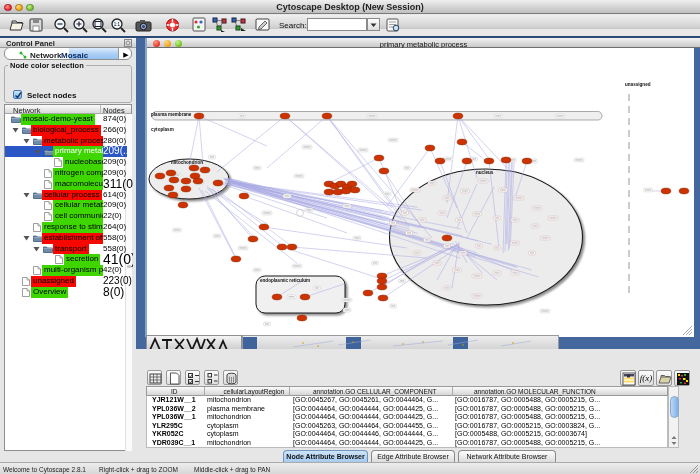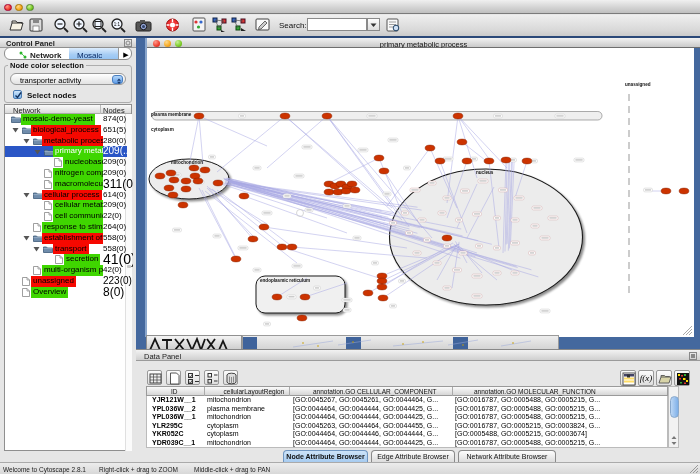--- a/index.html
+++ b/index.html
@@ -1,20 +1,20 @@
 <!DOCTYPE html>
 <html><head><meta charset="utf-8"><style>
 * { margin:0; padding:0; box-sizing:border-box; }
 html,body { width:700px; height:474px; font-family:"Liberation Sans",sans-serif; overflow:hidden; background:#e8e8e8; }
 .abs { position:absolute; }
 #titlebar { position:absolute; left:0; top:0; width:700px; height:14px;
   background:linear-gradient(#f0f0f0,#d2d2d2 60%,#bfbfbf); border-bottom:1px solid #7b7b7b; }
 #titlebar .t { position:absolute; width:100%; text-align:center; top:2px; font-size:9px; font-weight:bold; color:#222; }
 .light { position:absolute; top:3.5px; width:7.5px; height:7.5px; border-radius:50%; }
-#toolbar { position:absolute; left:0; top:15px; width:700px; height:22px;
+#toolbar { position:absolute; left:0; top:15px; width:700px; height:14px;
   background:linear-gradient(#efefef,#d8d8d8 70%,#c8c8c8); }
 #deskline { position:absolute; left:0; top:36px; width:700px; height:1.5px; background:#2a4878; z-index:5; }
 #desktop { position:absolute; left:136px; top:36px; width:564px; height:313px; background:#44689e; }
 #cpanel { position:absolute; left:0; top:36px; width:136px; height:426px; background:#e6e6e6; border-top:1px solid #999; }
 #cphead { position:absolute; left:0; top:0; width:136px; height:11px; background:linear-gradient(#f5f5f5,#cfcfcf); border-bottom:1px solid #9a9a9a; }
 #dpanel { position:absolute; left:136px; top:349px; width:564px; height:113px; background:#e6e6e6; }
 #statusbar { position:absolute; left:0; top:462px; width:700px; height:12px; background:linear-gradient(#ececec,#d8d8d8); border-top:1px solid #aaa; font-size:6.5px; color:#222; }
 #innerwin-title { position:absolute; left:147px; top:37px; width:553px; height:11px;
   background:linear-gradient(#f2f2f2,#c9c9c9); border-top:1px solid #888; border-bottom:1px solid #6e6e6e; }
 #canvas { position:absolute; left:147px; top:48px; width:547px; height:289px; background:#fff; }
@@ -22,20 +22,21 @@
 .tbtn { position:absolute; width:15px; height:15px; background:linear-gradient(#fcfcfc,#dedede); border:1px solid #999; border-radius:2px; }
 .tab { position:absolute; top:450px; height:12px; border:1px solid #8a8a8a; border-bottom:none; border-radius:4px 4px 0 0;
   background:linear-gradient(#fdfdfd,#dcdcdc); font-size:7px; line-height:12px; text-align:center; color:#111; }
 </style></head>
 <body>
 
 <div id="titlebar">
   <div class="light" style="left:4px; background:radial-gradient(circle at 35% 30%,#ff9a8a,#ee3f2f 60%,#c41507); border:0.5px solid #a03;"></div>
   <div class="light" style="left:15px; background:radial-gradient(circle at 35% 30%,#ffd98a,#f6a821 60%,#cd7e00); border:0.5px solid #a70;"></div>
   <div class="light" style="left:26px; background:radial-gradient(circle at 35% 30%,#c9f09a,#7ccb28 60%,#4d9a00); border:0.5px solid #583;"></div>
+  <div class="t">Cytoscape Desktop (New Session)</div>
 </div>
 
 <div id="toolbar">
     <svg style="position:absolute;left:9px;top:2px" width="15" height="17" viewBox="0 0 15 17">
       <path d="M1,13 L3,6 h11 l-2,7 z M3,6 v-2 h4 l1,1.5 h5 v1.5" fill="#f6f2e4" stroke="#333" stroke-width="1"></path>
     </svg>
     <svg style="position:absolute;left:29px;top:2px" width="14" height="17" viewBox="0 0 14 17">
       <rect x="1" y="2" width="12" height="12" rx="1" fill="#dcdcdc" stroke="#333"></rect>
       <rect x="4" y="2" width="6" height="4" fill="#888"></rect>
       <rect x="4" y="9" width="6" height="5" fill="#fff" stroke="#555" stroke-width="0.6"></rect>
@@ -483,34 +484,26 @@
 
   <div class="abs" style="left:4px;top:10px;width:128px;height:13px;background:#fff;border:1px solid #8f8f8f;border-radius:6px;overflow:hidden">
     <div class="abs" style="left:64px;top:0;width:49px;height:13px;background:linear-gradient(#dcecfd,#a7cdf4 50%,#8fc0f2)"></div>
     <div class="abs" style="left:113px;top:0;width:15px;height:13px;border-left:1px solid #999;text-align:center;font-size:7px;line-height:13px">▶</div>
     <svg style="position:absolute;left:14px;top:3px" width="8" height="8">
       <circle cx="2" cy="2" r="1.5" fill="#2bb52b"></circle>
         <circle cx="6" cy="6" r="1.5" fill="#2bb52b"></circle>
         <path d="M2,2 L6,6" stroke="#2bb52b" stroke-width="0.8"></path>
       </svg>
     <span class="abs" style="left:25px;top:2.5px;font-size:8px;font-weight:bold;color:#222">Network</span>
-    <span class="abs" style="left:72px;top:2.5px;font-size:8px;font-weight:normal;color:#0b2b66">Mosaic</span>
+    <span class="abs" style="left:56px;top:2.5px;font-size:8px;font-weight:bold;color:#0b2b66">Mosaic</span>
   </div>
 
   <div class="abs" style="left:4px;top:28px;width:128px;height:38px;border:1px solid #adadad;border-radius:3px"></div>
   <span class="abs" style="left:8px;top:23.5px;font-size:7.5px;font-weight:bold;background:#e6e6e6;padding:0 2px;color:#111">Node color selection</span>
 
-  <div class="abs" style="left:10px;top:36px;width:116px;height:12px;background:linear-gradient(#ffffff,#e2e2e2);border:1px solid #9a9a9a;border-radius:6px">
-    <span class="abs" style="left:9px;top:1.5px;font-size:7.5px;color:#000">transporter activity</span>
-    <div class="abs" style="right:2px;top:1px;width:11px;height:9px;background:linear-gradient(#b5d8fa,#5e9ce8);border-radius:3px;border:0.5px solid #4a7fc0">
-      <svg style="display:block" width="12" height="10">
-          <path d="M6,2.5 l2,2.2 h-4 z M6,8 l-2,-2.2 h4 z" fill="#1a3a6b"></path>
-        </svg>
-    </div>
-  </div>
 
   <div class="abs" style="left:13px;top:53px;width:9px;height:9px;background:linear-gradient(#cfe6fb,#7db4ea);border:1px solid #4a7ab0;border-radius:2px">
     <svg style="display:block" width="9" height="9">
         <path d="M1.5,4.5 L3.5,6.5 L7,1.5" stroke="#13325e" stroke-width="1.4" fill="none"></path>
       </svg>
   </div>
   <span class="abs" style="left:27px;top:54px;font-size:8px;font-weight:bold;color:#111">Select nodes</span>
 
   <div class="abs" style="left:4px;top:67px;width:128px;height:347px;background:#fff;border:1px solid #8f8f8f">
     <div class="abs" style="left:0;top:0;width:126px;height:9px;background:linear-gradient(#fbfbfb,#d9d9d9);border-bottom:1px solid #aaa">
@@ -530,21 +523,21 @@
       <div style="position:absolute;left:21px;top:77.0px;height:10.8px;line-height:10.8px;background:#3fd600;color:#000;font-size:8px;padding:0 2px;white-space:nowrap;max-width:82px;overflow:hidden">mosaic-demo-yeast</div>
       <div style="position:absolute;left:103px;top:77.0px;height:10.8px;line-height:10.8px;color:#000;font-size:8px">874(0)</div>
       <svg style="position:absolute;left:12px;top:90.0px" width="7" height="6">
         <path d="M0.5,1 h6 l-3,4.5 z" fill="#555"></path>
       </svg>
       <svg style="position:absolute;left:22px;top:89.1px" width="10" height="8">
         <path d="M0.5,2 h3 l1,1 h5 v4.5 h-9 z" fill="#6f8cab" stroke="#3e5a78" stroke-width="0.8"></path>
         <path d="M0.5,3.6 h9" stroke="#9db4cc" stroke-width="0.8"></path>
       </svg>
       <div style="position:absolute;left:31px;top:87.8px;height:10.8px;line-height:10.8px;background:#f60800;color:#000;font-size:8px;padding:0 2px;white-space:nowrap;max-width:72px;overflow:hidden">biological_process</div>
-      <div style="position:absolute;left:103px;top:87.8px;height:10.8px;line-height:10.8px;color:#000;font-size:8px">651(5)</div>
+      <div style="position:absolute;left:103px;top:87.8px;height:10.8px;line-height:10.8px;color:#000;font-size:8px">266(0)</div>
       <svg style="position:absolute;left:23px;top:100.8px" width="7" height="6">
         <path d="M0.5,1 h6 l-3,4.5 z" fill="#555"></path>
       </svg>
       <svg style="position:absolute;left:33px;top:99.89999999999999px" width="10" height="8">
         <path d="M0.5,2 h3 l1,1 h5 v4.5 h-9 z" fill="#6f8cab" stroke="#3e5a78" stroke-width="0.8"></path>
         <path d="M0.5,3.6 h9" stroke="#9db4cc" stroke-width="0.8"></path>
       </svg>
       <div style="position:absolute;left:42px;top:98.6px;height:10.8px;line-height:10.8px;background:#f60800;color:#000;font-size:8px;padding:0 2px;white-space:nowrap;max-width:61px;overflow:hidden">metabolic process</div>
       <div style="position:absolute;left:103px;top:98.6px;height:10.8px;line-height:10.8px;color:#000;font-size:8px">280(0)</div>
       <div style="position:absolute;left:5px;top:109.4px;width:122px;height:10.8px;background:#2a56c6"></div>
@@ -641,27 +634,20 @@
       <svg style="position:absolute;left:22px;top:250.60000000000002px" width="8" height="9">
         <path d="M0.5,0.5 h4.5 l2.5,2.5 v5.5 h-7 z" fill="#fff" stroke="#888" stroke-width="0.8"></path>
         <path d="M5,0.5 v2.5 h2.5" fill="none" stroke="#888" stroke-width="0.7"></path>
       </svg>
       <div style="position:absolute;left:31px;top:249.8px;height:10.8px;line-height:10.8px;background:#3fd600;color:#000;font-size:8px;padding:0 2px;white-space:nowrap;max-width:72px;overflow:hidden">Overview</div>
       <div style="position:absolute;left:103px;top:249.8px;height:10.8px;line-height:10.8px;color:#000;font-size:12px">8(0)</div>
     </div>
 </div>
 
 <div id="dpanel">
-  <div class="abs" style="left:0;top:0;width:564px;height:12px;background:linear-gradient(#f2f2f2,#cfcfcf);border-top:1px solid #888;border-bottom:1px solid #9a9a9a">
-    <span style="position:absolute;left:8px;top:2px;font-size:7.5px;color:#222">Data Panel</span>
-    <svg style="position:absolute;right:3px;top:2px" width="8" height="8">
-        <rect x="0.5" y="0.5" width="7" height="7" fill="none" stroke="#888"></rect>
-        <rect x="2" y="2" width="4" height="4" fill="#888"></rect>
-      </svg>
-  </div>
   <div class="tbtn" style="left:11px;top:21px"><svg width="13" height="13" style="margin:0.5px">
         <rect x="1" y="2" width="11" height="9" fill="#eee" stroke="#444"></rect>
         <path d="M1,5 h11 M1,8 h11 M4.5,2 v9 M8,2 v9" stroke="#444" stroke-width="0.7"></path>
       </svg></div>
     <div class="tbtn" style="left:30px;top:21px"><svg width="13" height="13" style="margin:0.5px">
         <path d="M2.5,1 h6 l2.5,2.5 v8.5 h-8.5 z" fill="#fff" stroke="#444" stroke-width="0.9"></path>
       </svg></div>
     <div class="tbtn" style="left:49px;top:21px"><svg width="13" height="13" style="margin:0.5px">
         <rect x="1.5" y="1.5" width="4" height="4" fill="none" stroke="#333"></rect>
         <path d="M2,3.5 l1.5,1.5 l2,-3" stroke="#333" fill="none" stroke-width="0.8"></path>

